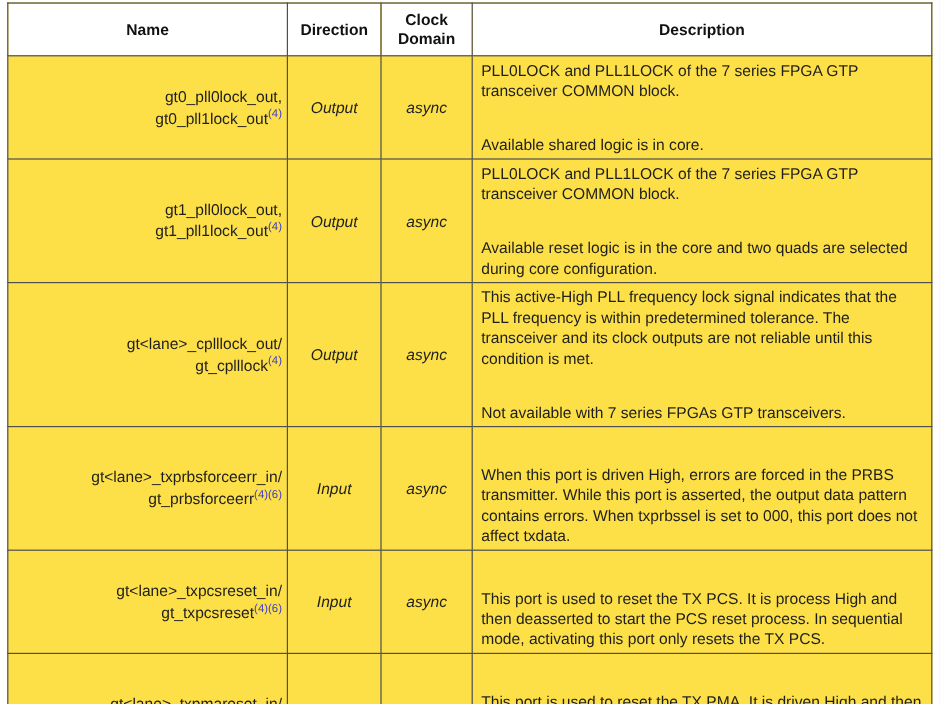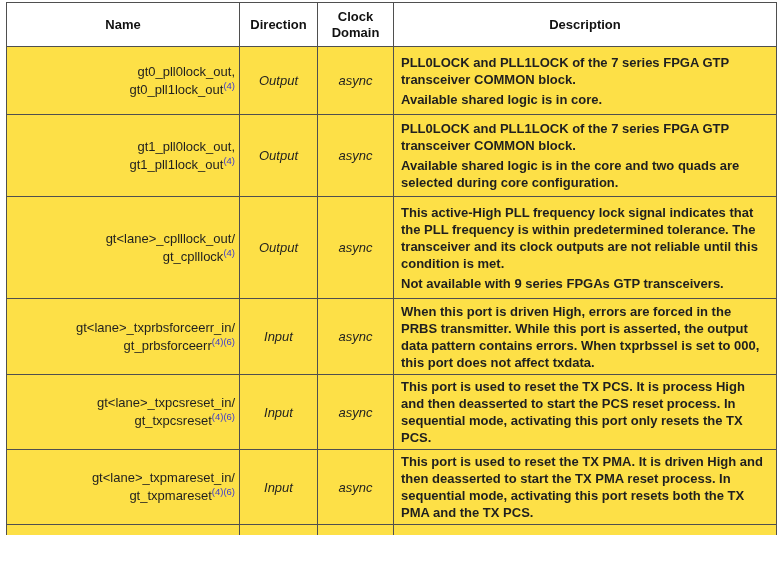--- a/index.html
+++ b/index.html
@@ -48,24 +48,23 @@
     word-wrap: break-word;
   }
   td.dir-cell, td.clk-cell {
     text-align: center;
     font-style: italic;
   }
   td.desc-cell {
     vertical-align: top;
     padding: 3px 6px 3px 7px;
     line-height: 17px;
-    font-weight: bold;
   }
   td.desc-cell .para { margin-bottom: 3px; }
-  td.desc-cell .para:last-child { margin-bottom: 0; }
+  td.desc-cell .para:last-child { margin-bottom: 0; margin-top: 28px; }
   sup.fn {
     color: #3d3bce;
     font-size: 9.5px;
     line-height: 0;
     vertical-align: super;
     letter-spacing: 0;
   }
   tr.partial-row td { border-bottom: none; }
 </style>
 </head>
@@ -96,30 +95,30 @@
             <div class="para">PLL0LOCK and PLL1LOCK of the 7 series FPGA GTP transceiver COMMON block.</div>
             <div class="para">Available shared logic is in core.</div>
           </td>
         </tr>
         <tr style="height: 82px;">
           <td class="name-cell"><span>gt1_pll0lock_out,</span><br><span>gt1_pll1lock_out</span><sup class="fn">(4)</sup></td>
           <td class="dir-cell">Output</td>
           <td class="clk-cell">async</td>
           <td class="desc-cell">
             <div class="para">PLL0LOCK and PLL1LOCK of the 7 series FPGA GTP transceiver COMMON block.</div>
-            <div class="para">Available shared logic is in the core and two quads are selected during core configuration.</div>
+            <div class="para">Available reset logic is in the core and two quads are selected during core configuration.</div>
           </td>
         </tr>
         <tr style="height: 102px;">
           <td class="name-cell"><span>gt&lt;lane&gt;_cplllock_out/</span><br><span>gt_cplllock</span><sup class="fn">(4)</sup></td>
           <td class="dir-cell">Output</td>
           <td class="clk-cell">async</td>
           <td class="desc-cell">
             <div class="para">This active-High PLL frequency lock signal indicates that the PLL frequency is within predetermined tolerance. The transceiver and its clock outputs are not reliable until this condition is met.</div>
-            <div class="para">Not available with 9 series FPGAs GTP transceivers.</div>
+            <div class="para">Not available with 7 series FPGAs GTP transceivers.</div>
           </td>
         </tr>
         <tr style="height: 76px;">
           <td class="name-cell"><span>gt&lt;lane&gt;_txprbsforceerr_in/</span><br><span>gt_prbsforceerr</span><sup class="fn">(4)(6)</sup></td>
           <td class="dir-cell">Input</td>
           <td class="clk-cell">async</td>
           <td class="desc-cell">
             <div class="para">When this port is driven High, errors are forced in the PRBS transmitter. While this port is asserted, the output data pattern contains errors. When txprbssel is set to 000, this port does not affect txdata.</div>
           </td>
         </tr>

